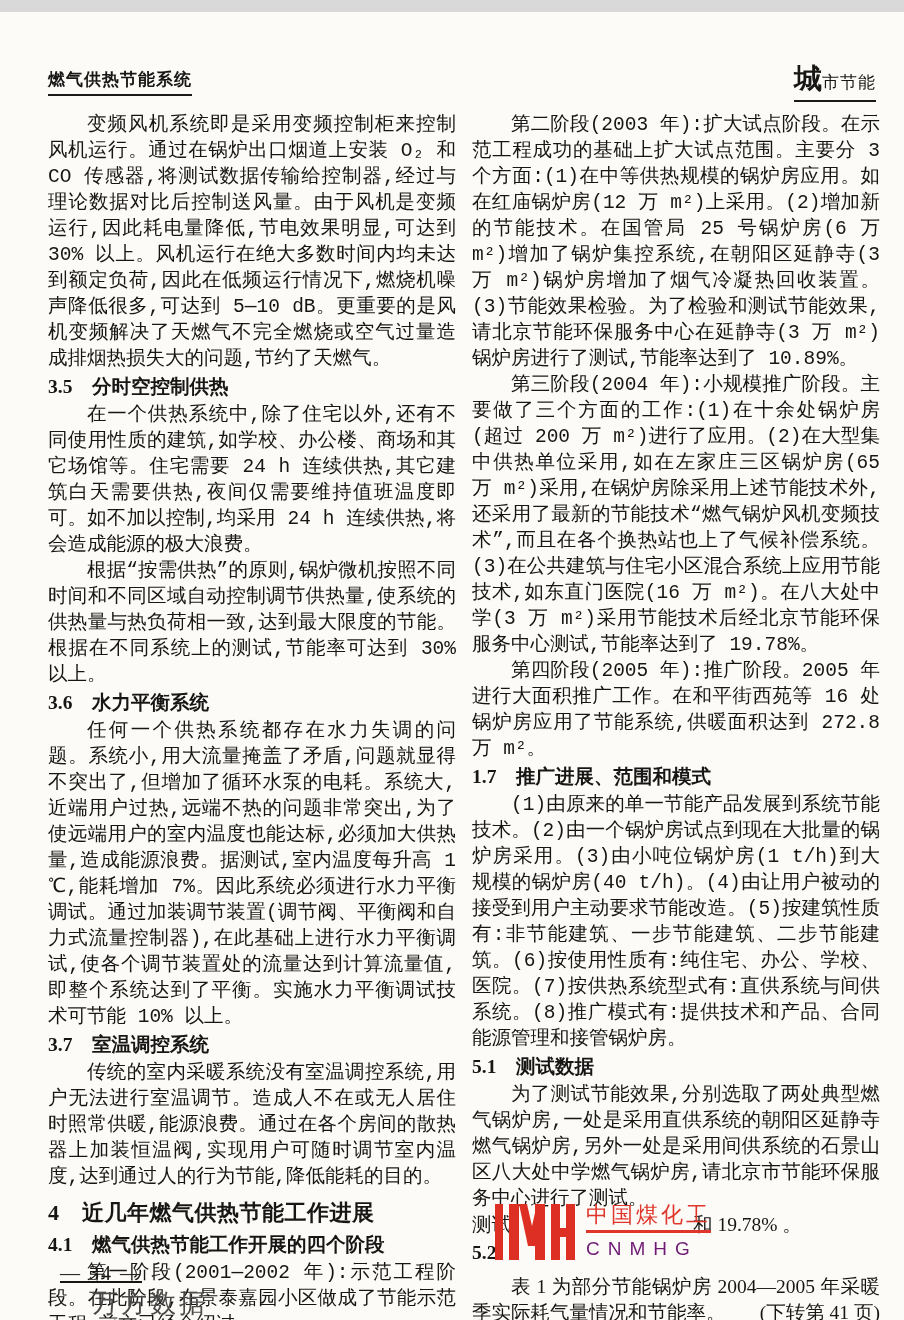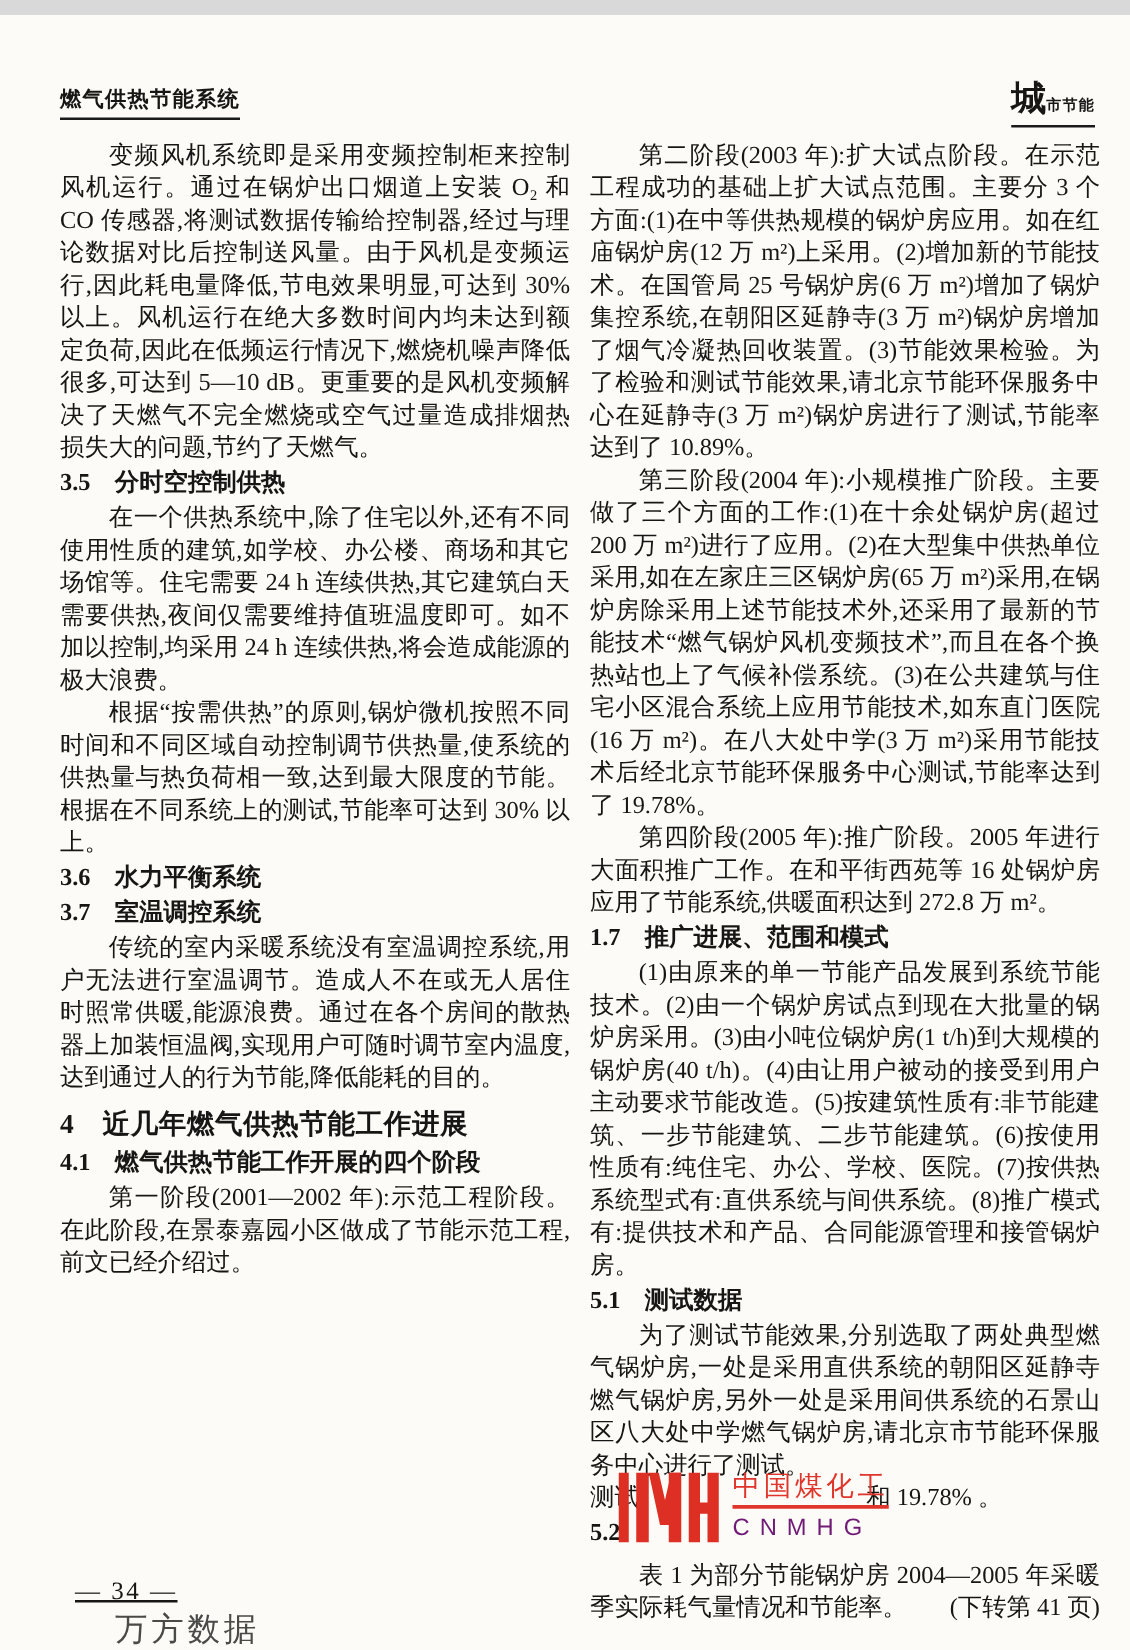--- a/index.html
+++ b/index.html
@@ -11,28 +11,28 @@
   
   .hdr-left{
     position:absolute;left:48px;top:56px;font-size:17px;font-weight:bold;
     letter-spacing:1px;border-bottom:2px solid #1a1a1a;padding-bottom:3px;
   }
   .hdr-right{
     position:absolute;right:28px;top:48px;border-bottom:2px solid #1a1a1a;
     padding-bottom:2px;white-space:nowrap;
   }
   .hdr-right .big{font-size:28px;font-weight:bold;}
-  .hdr-right .small{font-size:12px;font-weight:bold;letter-spacing:1px;}
+  .hdr-right .small{font-size:17px;font-weight:normal;letter-spacing:1px;}
   
   .columns{
     position:absolute;left:48px;top:100px;width:832px;
     display:flex;gap:16px;
   }
   .col{width:408px;font-size:19.5px;line-height:26px;text-align:justify;}
-  .para{margin:0;text-indent:2em;}
+  .para{margin:0;text-indent:2em;font-family:Liberation Mono, monospace;}
   .h-sub{margin:2px 0;font-size:19.5px;font-weight:bold;}
   .h-big{margin:10px 0 6px;font-size:22px;font-weight:bold;letter-spacing:.5px;}
   
   .wm-zone{position:relative;}
   .frag-line{white-space:nowrap;}
   .frag-gap{display:inline-block;width:182px;}
   .wm{position:absolute;left:22px;top:-10px;display:flex;align-items:center;}
   .wm svg{display:block;}
   .wm-text{margin-left:10px;}
   .wm-cn{
@@ -62,20 +62,21 @@
   <div class="hdr-right"><span class="big">城</span><span class="small">市节能</span></div>
 
   <div class="columns">
 
     <div class="col">
       <p class="para">变频风机系统即是采用变频控制柜来控制风机运行。通过在锅炉出口烟道上安装 O₂ 和 CO 传感器,将测试数据传输给控制器,经过与理论数据对比后控制送风量。由于风机是变频运行,因此耗电量降低,节电效果明显,可达到 30% 以上。风机运行在绝大多数时间内均未达到额定负荷,因此在低频运行情况下,燃烧机噪声降低很多,可达到 5—10 dB。更重要的是风机变频解决了天燃气不完全燃烧或空气过量造成排烟热损失大的问题,节约了天燃气。</p>
       <div class="h-sub">3.5　分时空控制供热</div>
       <p class="para">在一个供热系统中,除了住宅以外,还有不同使用性质的建筑,如学校、办公楼、商场和其它场馆等。住宅需要 24 h 连续供热,其它建筑白天需要供热,夜间仅需要维持值班温度即可。如不加以控制,均采用 24 h 连续供热,将会造成能源的极大浪费。</p>
       <p class="para">根据“按需供热”的原则,锅炉微机按照不同时间和不同区域自动控制调节供热量,使系统的供热量与热负荷相一致,达到最大限度的节能。根据在不同系统上的测试,节能率可达到 30% 以上。</p>
       <div class="h-sub">3.6　水力平衡系统</div>
+      <p class="para">任何一个供热系统都存在水力失调的问题。系统小,用大流量掩盖了矛盾,问题就显得不突出了,但增加了循环水泵的电耗。系统大,近端用户过热,远端不热的问题非常突出,为了使远端用户的室内温度也能达标,必须加大供热量,造成能源浪费。据测试,室内温度每升高 1 ℃,能耗增加 7%。因此系统必须进行水力平衡调试。通过加装调节装置(调节阀、平衡阀和自力式流量控制器),在此基础上进行水力平衡调试,使各个调节装置处的流量达到计算流量值,即整个系统达到了平衡。实施水力平衡调试技术可节能 10% 以上。</p>
       <div class="h-sub">3.7　室温调控系统</div>
       <p class="para">传统的室内采暖系统没有室温调控系统,用户无法进行室温调节。造成人不在或无人居住时照常供暖,能源浪费。通过在各个房间的散热器上加装恒温阀,实现用户可随时调节室内温度,达到通过人的行为节能,降低能耗的目的。</p>
       <div class="h-big">4　近几年燃气供热节能工作进展</div>
       <div class="h-sub">4.1　燃气供热节能工作开展的四个阶段</div>
       <p class="para">第一阶段(2001—2002 年):示范工程阶段。在此阶段,在景泰嘉园小区做成了节能示范工程,前文已经介绍过。</p>
     </div>
 
     <div class="col">
       <p class="para">第二阶段(2003 年):扩大试点阶段。在示范工程成功的基础上扩大试点范围。主要分 3 个方面:(1)在中等供热规模的锅炉房应用。如在红庙锅炉房(12 万 m²)上采用。(2)增加新的节能技术。在国管局 25 号锅炉房(6 万 m²)增加了锅炉集控系统,在朝阳区延静寺(3 万 m²)锅炉房增加了烟气冷凝热回收装置。(3)节能效果检验。为了检验和测试节能效果,请北京节能环保服务中心在延静寺(3 万 m²)锅炉房进行了测试,节能率达到了 10.89%。</p>
       <p class="para">第三阶段(2004 年):小规模推广阶段。主要做了三个方面的工作:(1)在十余处锅炉房(超过 200 万 m²)进行了应用。(2)在大型集中供热单位采用,如在左家庄三区锅炉房(65 万 m²)采用,在锅炉房除采用上述节能技术外,还采用了最新的节能技术“燃气锅炉风机变频技术”,而且在各个换热站也上了气候补偿系统。(3)在公共建筑与住宅小区混合系统上应用节能技术,如东直门医院(16 万 m²)。在八大处中学(3 万 m²)采用节能技术后经北京节能环保服务中心测试,节能率达到了 19.78%。</p>

